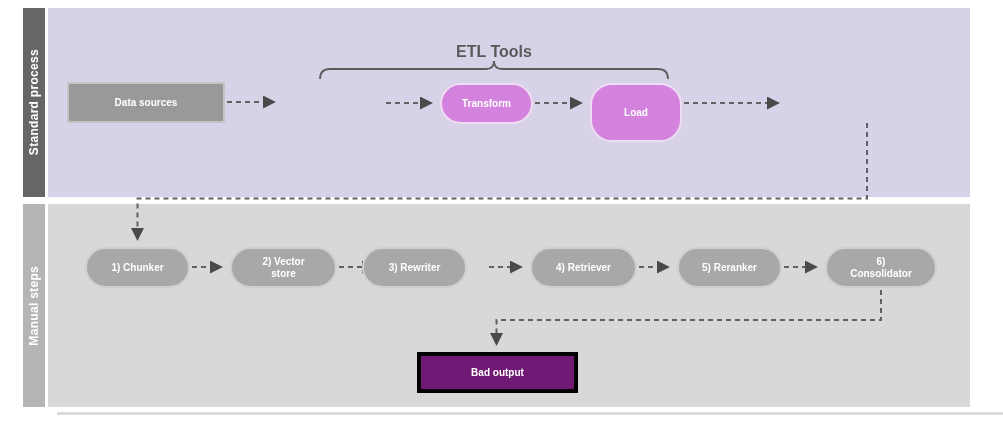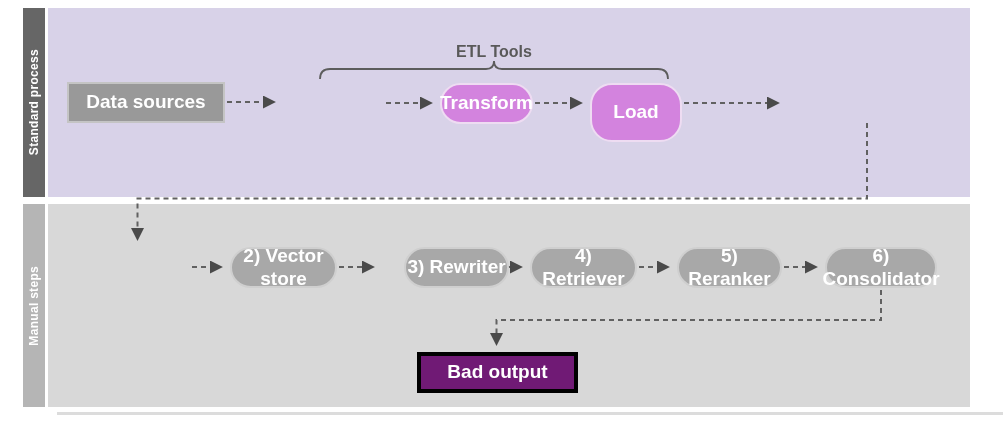--- a/index.html
+++ b/index.html
@@ -18,37 +18,37 @@
   .bar-manual   { left:23px; top:204px; width:22px; height:203px; background:#b5b5b5; }
   .lane-label {
     color:#ffffff; font-weight:bold; font-size:12px; letter-spacing:.3px;
     writing-mode:vertical-rl; transform:rotate(180deg); white-space:nowrap;
   }
 
   
   .node {
     position:absolute; box-sizing:border-box;
     display:flex; align-items:center; justify-content:center;
-    color:#ffffff; font-weight:bold; font-size:19px; line-height:1.2;
+    color:#ffffff; font-weight:bold; font-size:10px; line-height:1.2;
     text-align:center; white-space:pre-line;
   }
   .rect-gray   { background:#999999; border:2px solid #c4c4c4; }
   .pill-purple { background:#d383de; border:2px solid #eedcf2; border-radius:22px; }
   .pill-gray   { background:#a8a8a8; border:2px solid #cfcfcf; border-radius:22px; }
   .rect-yellow { background:#701a75; border:4px solid #000000; }
 
   #n-data-sources { left:67px;  top:82px;  width:158px; height:41px; }
   #n-extract      { left:283px; top:83px;  width:101px; height:41px; }
   #n-transform    { left:440px; top:83px;  width:93px;  height:41px; }
   #n-load         { left:590px; top:83px;  width:92px;  height:59px; }
   #n-warehouse    { left:787px; top:82px;  width:160px; height:41px; }
 
   #n-chunker      { left:85px;  top:247px; width:105px; height:41px; }
   #n-vector       { left:230px; top:247px; width:107px; height:41px; }
-  #n-rewriter     { left:404px; top:247px; width:105px; height:41px; }
+  #n-rewriter     { left:362px; top:247px; width:105px; height:41px; }
   #n-retriever    { left:530px; top:247px; width:107px; height:41px; }
   #n-reranker     { left:677px; top:247px; width:105px; height:41px; }
   #n-consolidator { left:825px; top:247px; width:112px; height:41px; }
 
   #n-bad-output   { left:417px; top:352px; width:161px; height:41px; }
 
   
   .etl-label {
     position:absolute; left:434px; top:43px; width:120px;
     text-align:center; color:#595959; font-weight:bold; font-size:16px;
@@ -100,20 +100,21 @@
 
     <path class="brace" d="M320,79 Q320,69 330,69 L486,69 Q494,69 494,61 Q494,69 502,69 L658,69 Q668,69 668,79"></path>
   </svg>
 
   <div class="etl-label">ETL Tools</div>
 
   <div class="node rect-gray" id="n-data-sources">Data sources</div>
   <div class="node pill-purple" id="n-transform">Transform</div>
   <div class="node pill-purple" id="n-load">Load</div>
 
+  <div class="node pill-gray" id="n-chunker">1) Chunker</div>
   <div class="node pill-gray" id="n-vector">2) Vector
 store</div>
   <div class="node pill-gray" id="n-rewriter">3) Rewriter</div>
   <div class="node pill-gray" id="n-retriever">4) Retriever</div>
   <div class="node pill-gray" id="n-reranker">5) Reranker</div>
   <div class="node pill-gray" id="n-consolidator">6)
 Consolidator</div>
 
   <div class="node rect-yellow" id="n-bad-output">Bad output</div>
 

